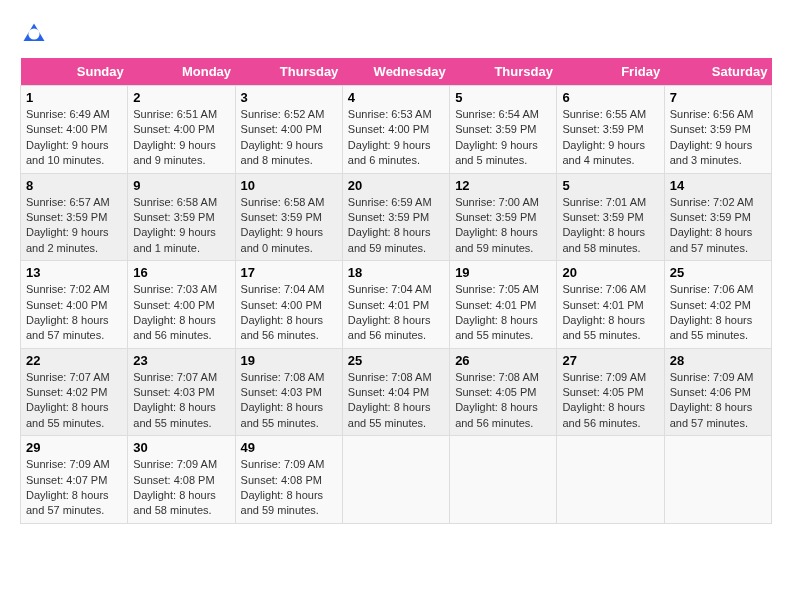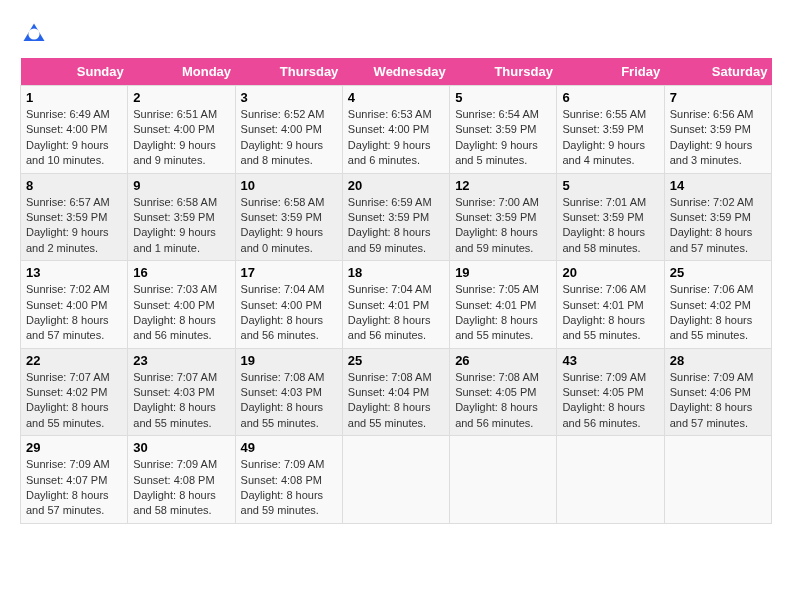--- a/index.html
+++ b/index.html
@@ -170,21 +170,21 @@
         <td><span class="day-num">22</span>
         <span class="day-detail">Sunrise: 7:07 AM<br>Sunset: 4:02 PM<br>Daylight: 8 hours and 55 minutes.</span></td>
         <td><span class="day-num">23</span>
         <span class="day-detail">Sunrise: 7:07 AM<br>Sunset: 4:03 PM<br>Daylight: 8 hours and 55 minutes.</span></td>
         <td><span class="day-num">19</span>
         <span class="day-detail">Sunrise: 7:08 AM<br>Sunset: 4:03 PM<br>Daylight: 8 hours and 55 minutes.</span></td>
         <td><span class="day-num">25</span>
         <span class="day-detail">Sunrise: 7:08 AM<br>Sunset: 4:04 PM<br>Daylight: 8 hours and 55 minutes.</span></td>
         <td><span class="day-num">26</span>
         <span class="day-detail">Sunrise: 7:08 AM<br>Sunset: 4:05 PM<br>Daylight: 8 hours and 56 minutes.</span></td>
-        <td><span class="day-num">43</span>
+        <td><span class="day-num">27</span>
         <span class="day-detail">Sunrise: 7:09 AM<br>Sunset: 4:05 PM<br>Daylight: 8 hours and 56 minutes.</span></td>
         <td><span class="day-num">28</span>
         <span class="day-detail">Sunrise: 7:09 AM<br>Sunset: 4:06 PM<br>Daylight: 8 hours and 57 minutes.</span></td>
       </tr>
       <tr>
         <td><span class="day-num">29</span>
         <span class="day-detail">Sunrise: 7:09 AM<br>Sunset: 4:07 PM<br>Daylight: 8 hours and 57 minutes.</span></td>
         <td><span class="day-num">30</span>
         <span class="day-detail">Sunrise: 7:09 AM<br>Sunset: 4:08 PM<br>Daylight: 8 hours and 58 minutes.</span></td>
         <td><span class="day-num">49</span>

